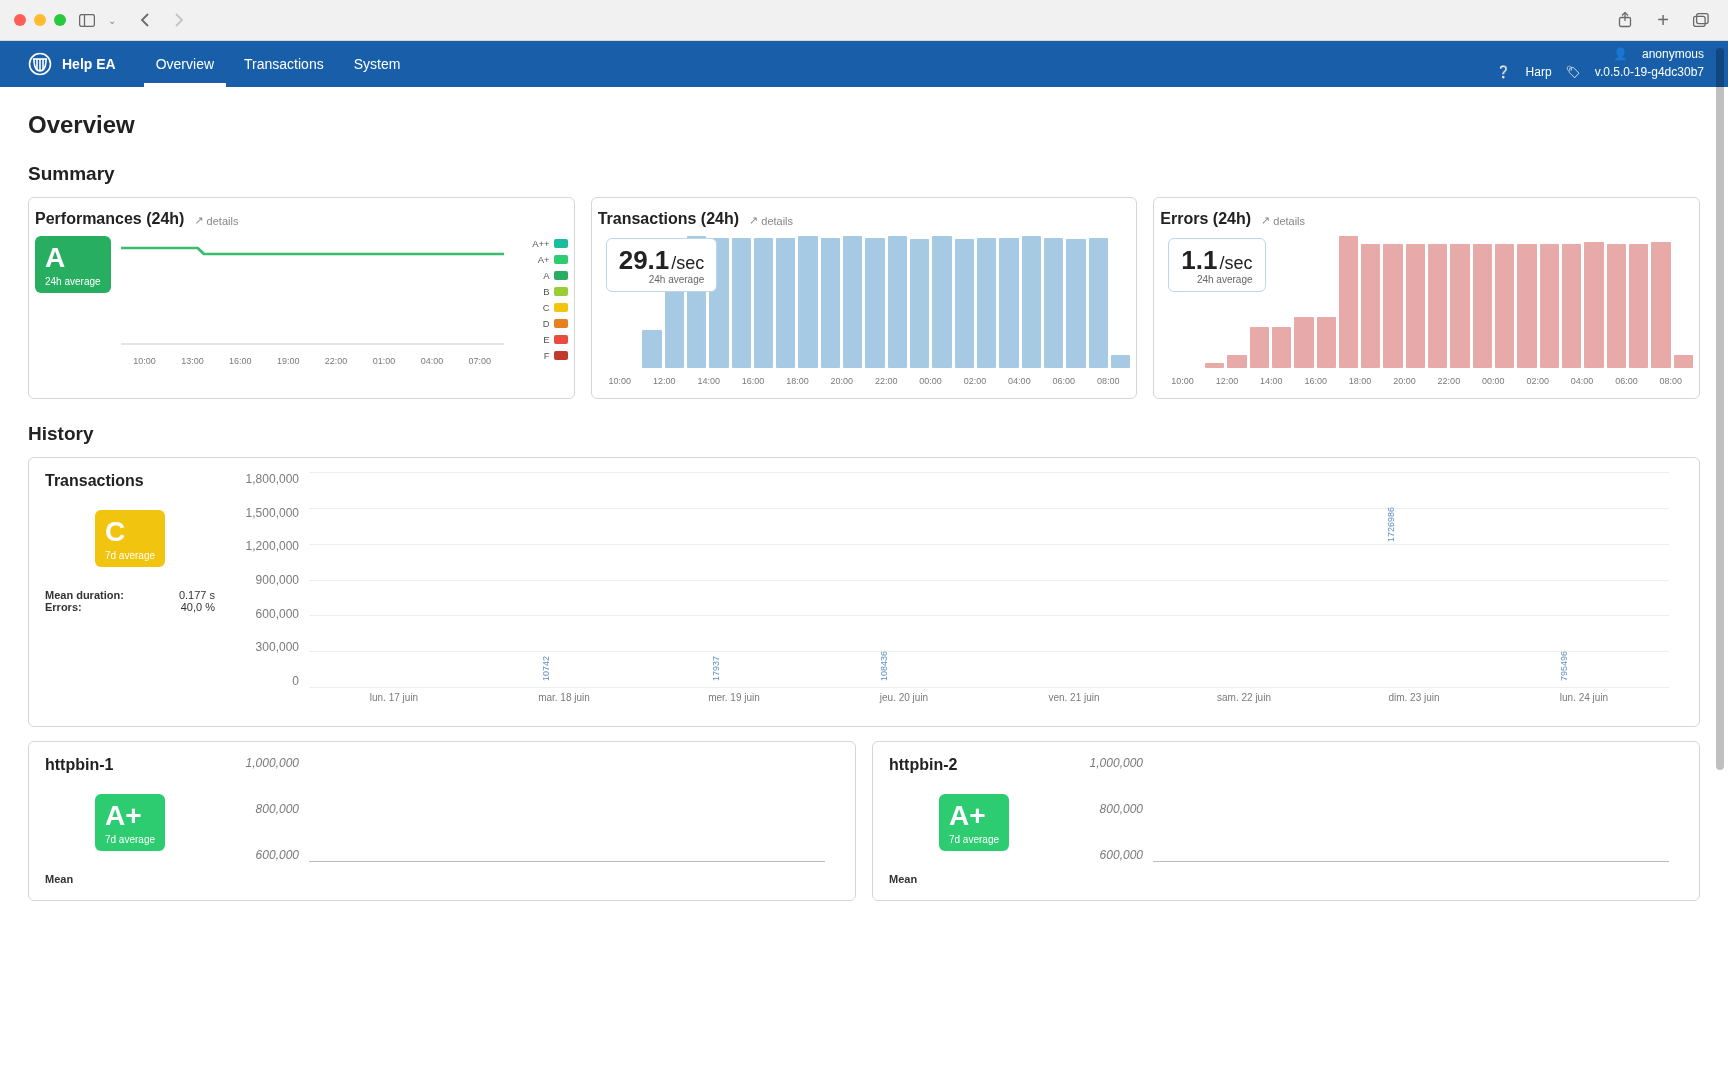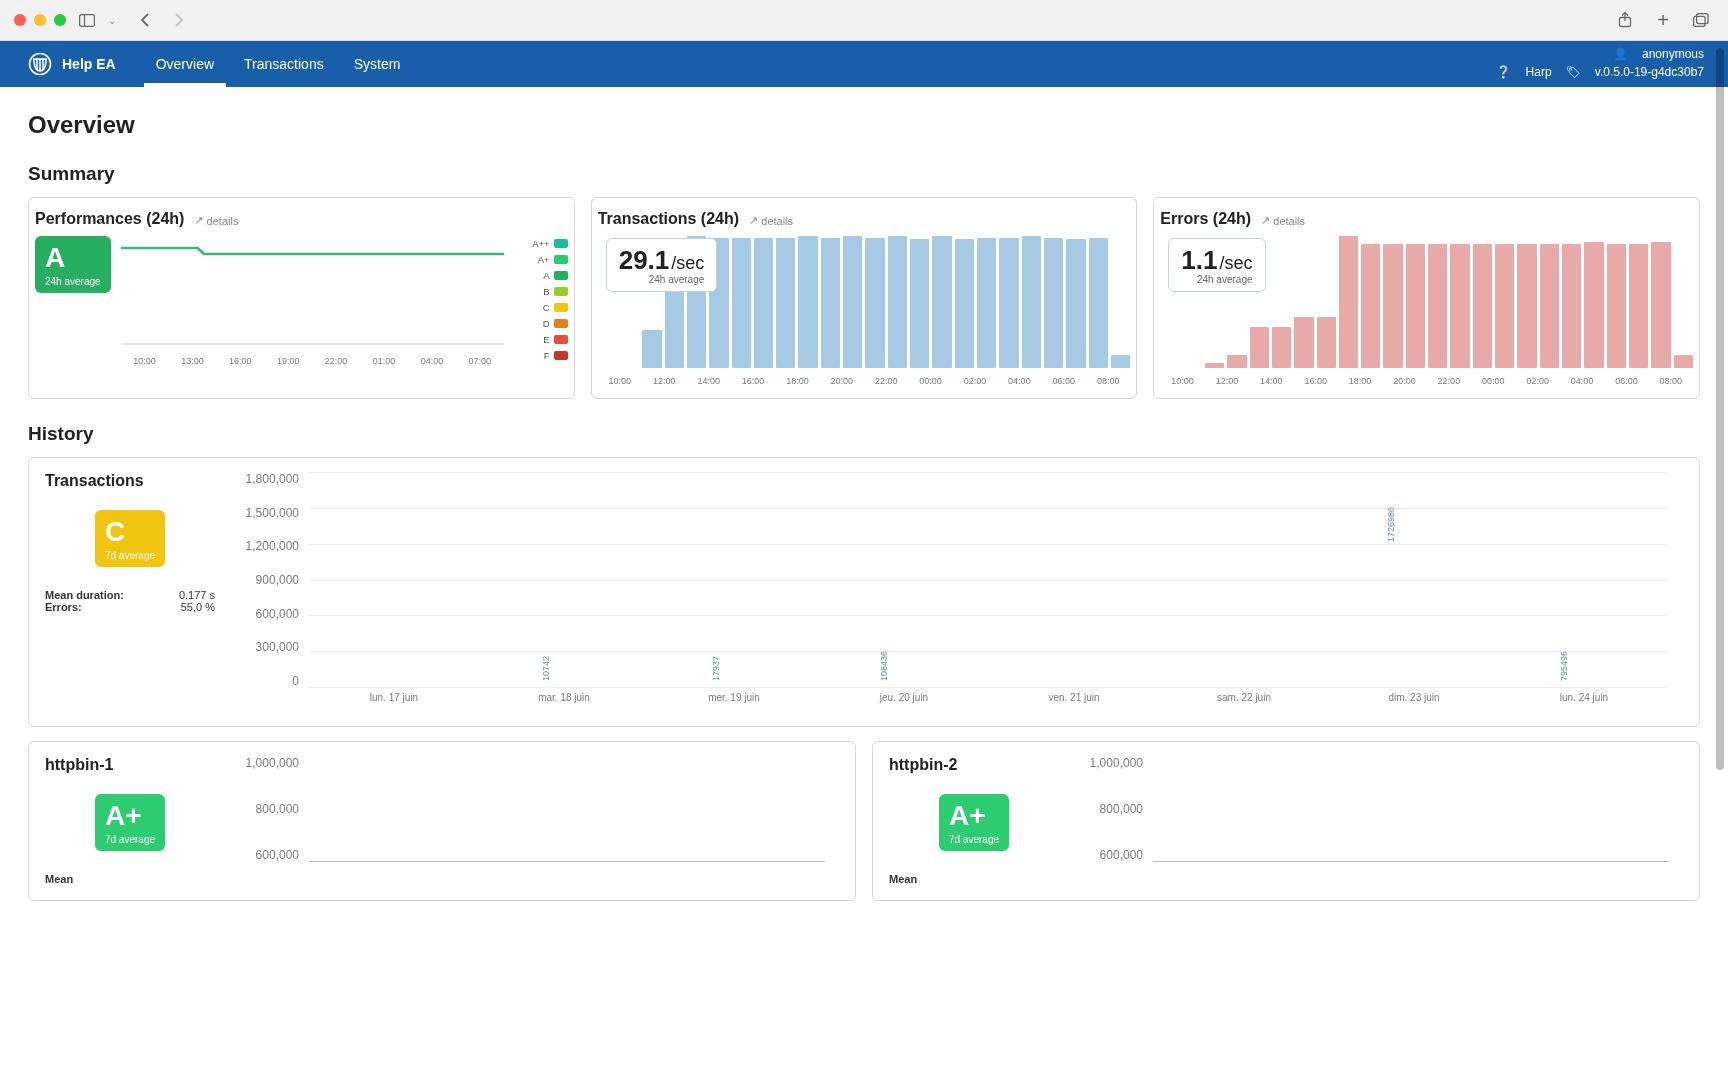--- a/index.html
+++ b/index.html
@@ -114,21 +114,21 @@
   .hbar-group { display:flex; align-items:flex-end; gap:0; width:50%;}
   .hbar { width:22px;}
   .hbar.shadow { width:10px; background:#e8e8e8;}
   .hbar-label { position:absolute; bottom:6px; left:50%; transform:translateX(-50%) rotate(-90deg); transform-origin:left bottom; font-size:9px; color:#5c8fc2; white-space:nowrap;}
   .hbar-label.big { bottom:auto; top:60px;}
   .hx-ticks { position:absolute; left:72px; right:14px; bottom:0; height:20px; display:flex; font-size:10px; color:#7a7a7a;}
   .hx-tick { flex:1; text-align:center;}
 
   .hist-row2 { display:flex; gap:16px;}
   .hist-row2 .hist-card { flex:1;}
-  .hist-row2 .big-chart { height:130px;}
+  .hist-row2 .big-chart { height:130px;font-style:italic;}
 
   .scrollbar-track { position:fixed; right:2px; top:44px; bottom:4px; width:12px;}
   .scrollbar-thumb { position:absolute; top:4px; width:8px; right:2px; height:70%; background:rgba(0,0,0,0.25); border-radius:4px;}
 </style>
 </head>
 <body>
 
 <div class="browser-chrome">
   <div class="traffic-lights">
     <div class="traffic-light tl-red"></div>
@@ -408,21 +408,21 @@
             <div class="sub">7d average</div>
           </div>
         </div>
         <div class="hist-stats" id="hist-tx-stats">
             <div class="stat-row">
               <span class="label">Mean duration:</span>
               <span>0.177 s</span>
             </div>
             <div class="stat-row">
               <span class="label">Errors:</span>
-              <span>55,0 %</span>
+              <span>40,0 %</span>
             </div>
           </div>
       </div>
       <div class="big-chart">
         <div class="y-axis" id="hist-tx-yaxis">
             <div>1,800,000</div>
             <div>1,500,000</div>
             <div>1,200,000</div>
             <div>900,000</div>
             <div>600,000</div>

